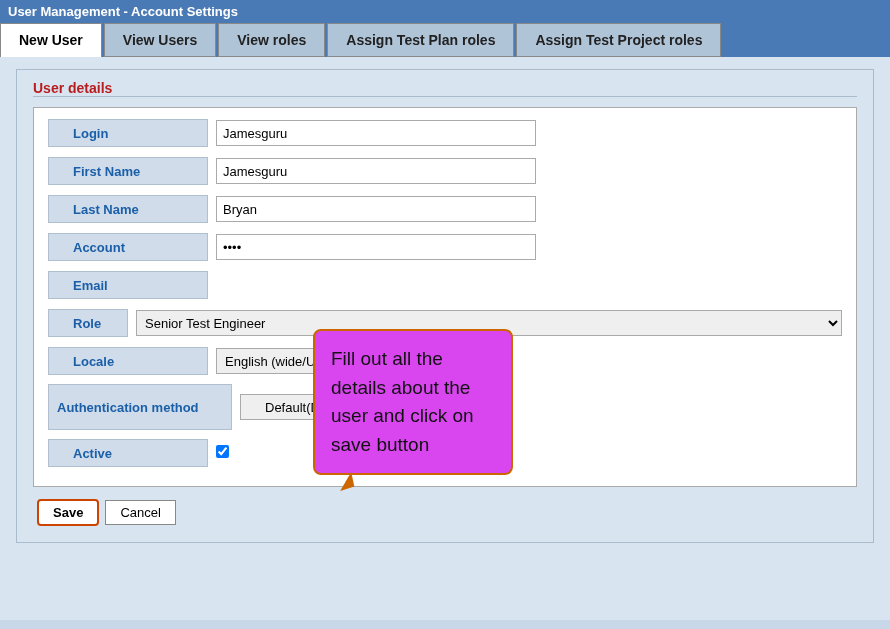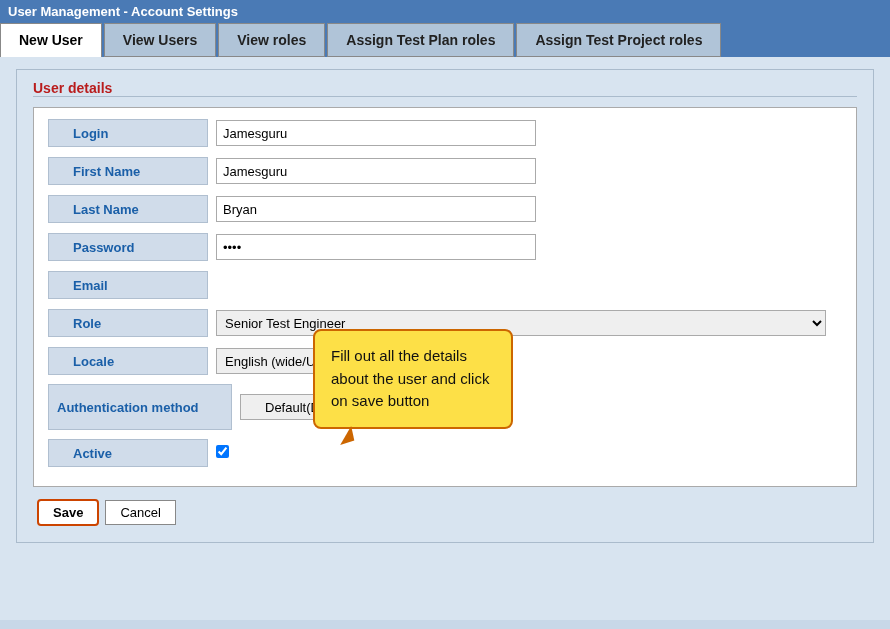--- a/index.html
+++ b/index.html
@@ -103,21 +103,21 @@
       border: 1px solid #aaa;
       font-size: 13px;
       height: 26px;
     }
 
     .form-input input[type="text"].email-input {
       width: 440px;
     }
 
     .role-select {
-      width: 610px;
+      width: 706px;
       padding: 3px 4px;
       border: 1px solid #aaa;
       font-size: 13px;
       height: 26px;
     }
 
     .locale-select {
       width: 180px;
       padding: 3px 4px;
       border: 1px solid #aaa;
@@ -160,27 +160,27 @@
       cursor: pointer;
       margin-left: 6px;
       color: #000;
     }
 
     
     .callout {
       position: absolute;
       left: 280px;
       top: -170px;
-      background: #fde047;
+      background: #d946ef;
       border: 2px solid #cc6600;
       border-radius: 8px;
       padding: 14px 16px;
       width: 200px;
       font-family: 'Comic Sans MS', cursive, sans-serif;
-      font-size: 15px;
+      font-size: 19px;
       line-height: 1.5;
       color: #111;
       z-index: 10;
     }
 
     .callout::after {
       content: '';
       position: absolute;
       bottom: -22px;
       left: 30px;
@@ -248,21 +248,21 @@
       </div>
 
       <div class="form-row">
         <div class="form-label">Last Name</div>
         <div class="form-input">
           <input type="text" value="Bryan" style="">
         </div>
       </div>
 
       <div class="form-row">
-        <div class="form-label">Password</div>
+        <div class="form-label">Account</div>
         <div class="form-input">
           <input type="password" value="pass" style="">
         </div>
       </div>
 
       <div class="form-row">
         <div class="form-label">Email</div>
       </div>
 
       <div class="form-row">

